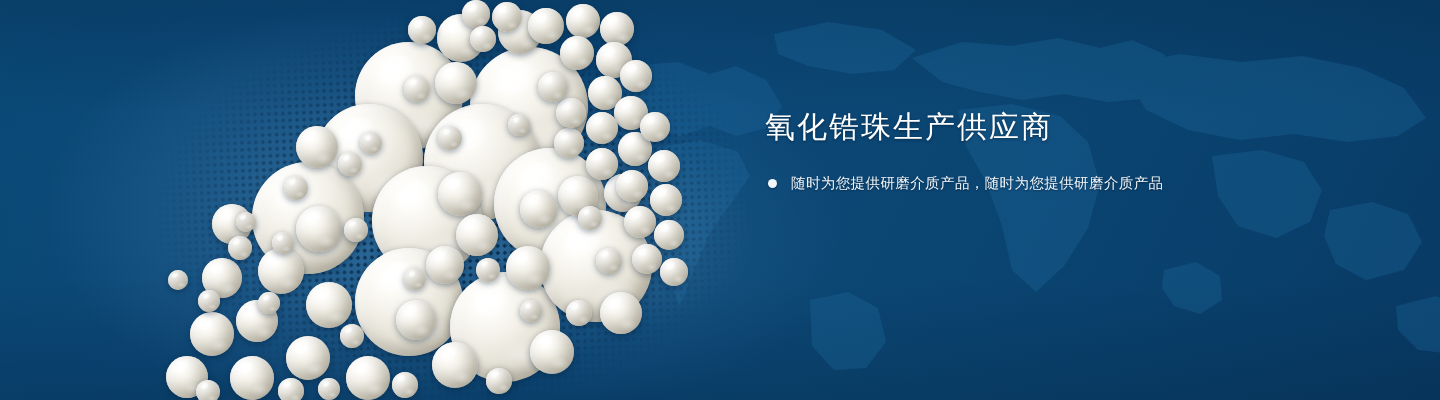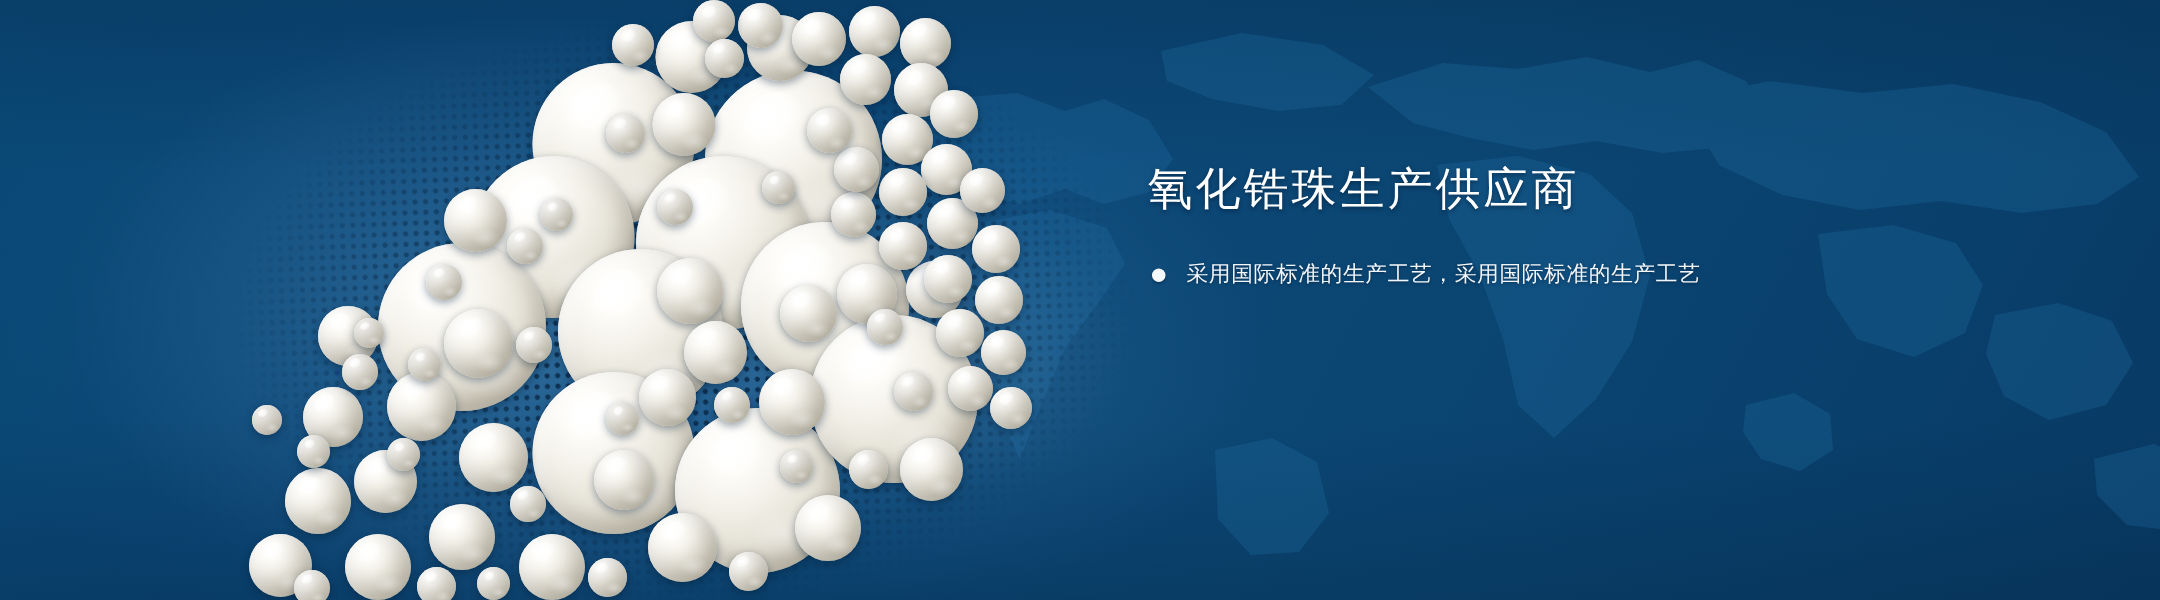--- a/index.html
+++ b/index.html
@@ -318,18 +318,18 @@
     <span class="bead" style="left:578px;top:206px;width:24px;height:24px;"></span>
     <span class="bead" style="left:168px;top:270px;width:20px;height:20px;"></span>
     <span class="bead" style="left:236px;top:212px;width:20px;height:20px;"></span>
   </div>
 
   <div class="copy">
     <h1 class="headline">氧化锆珠生产供应商</h1>
     <ul class="bullets">
       <li class="bullet-item">
         <span class="bullet-dot"></span>
-        <span>采用国际标准的生产工艺，采用国际标准的生产工艺</span>
+        <span>随时为您提供研磨介质产品，随时为您提供研磨介质产品</span>
       </li>
     </ul>
   </div>
 
 </div>
 
 </body></html>

